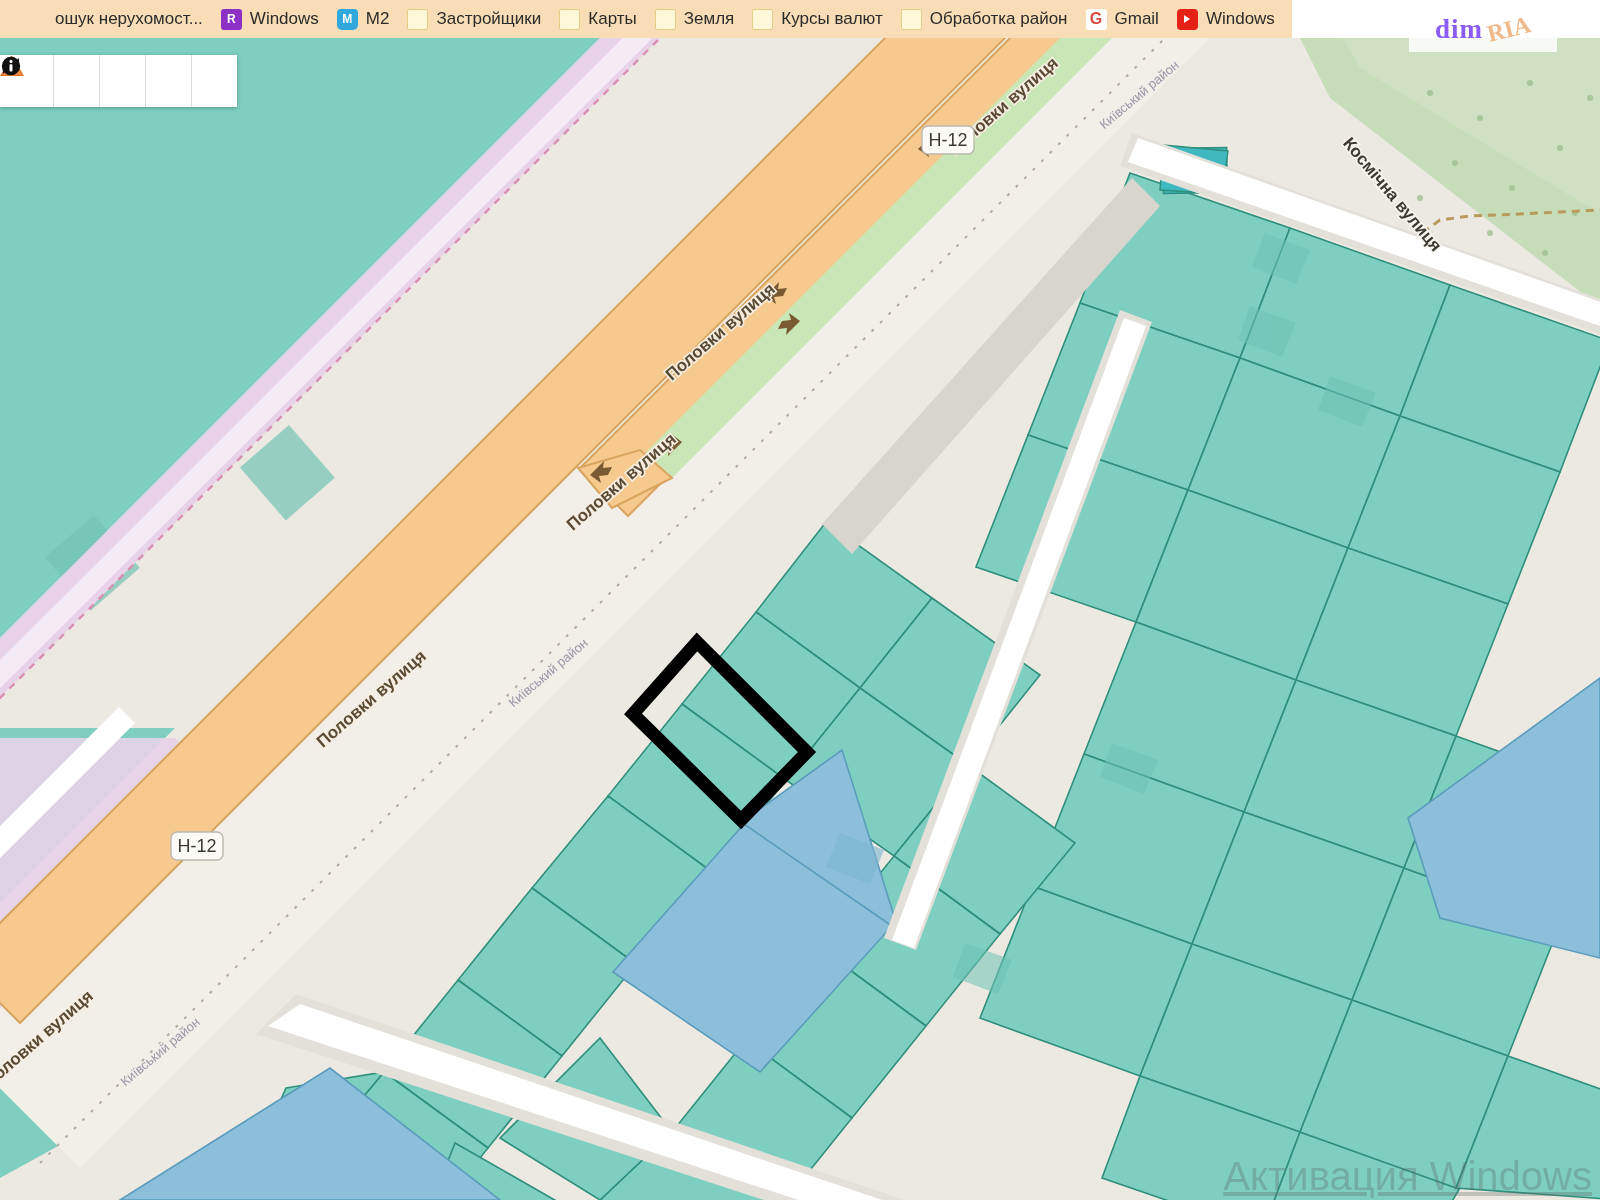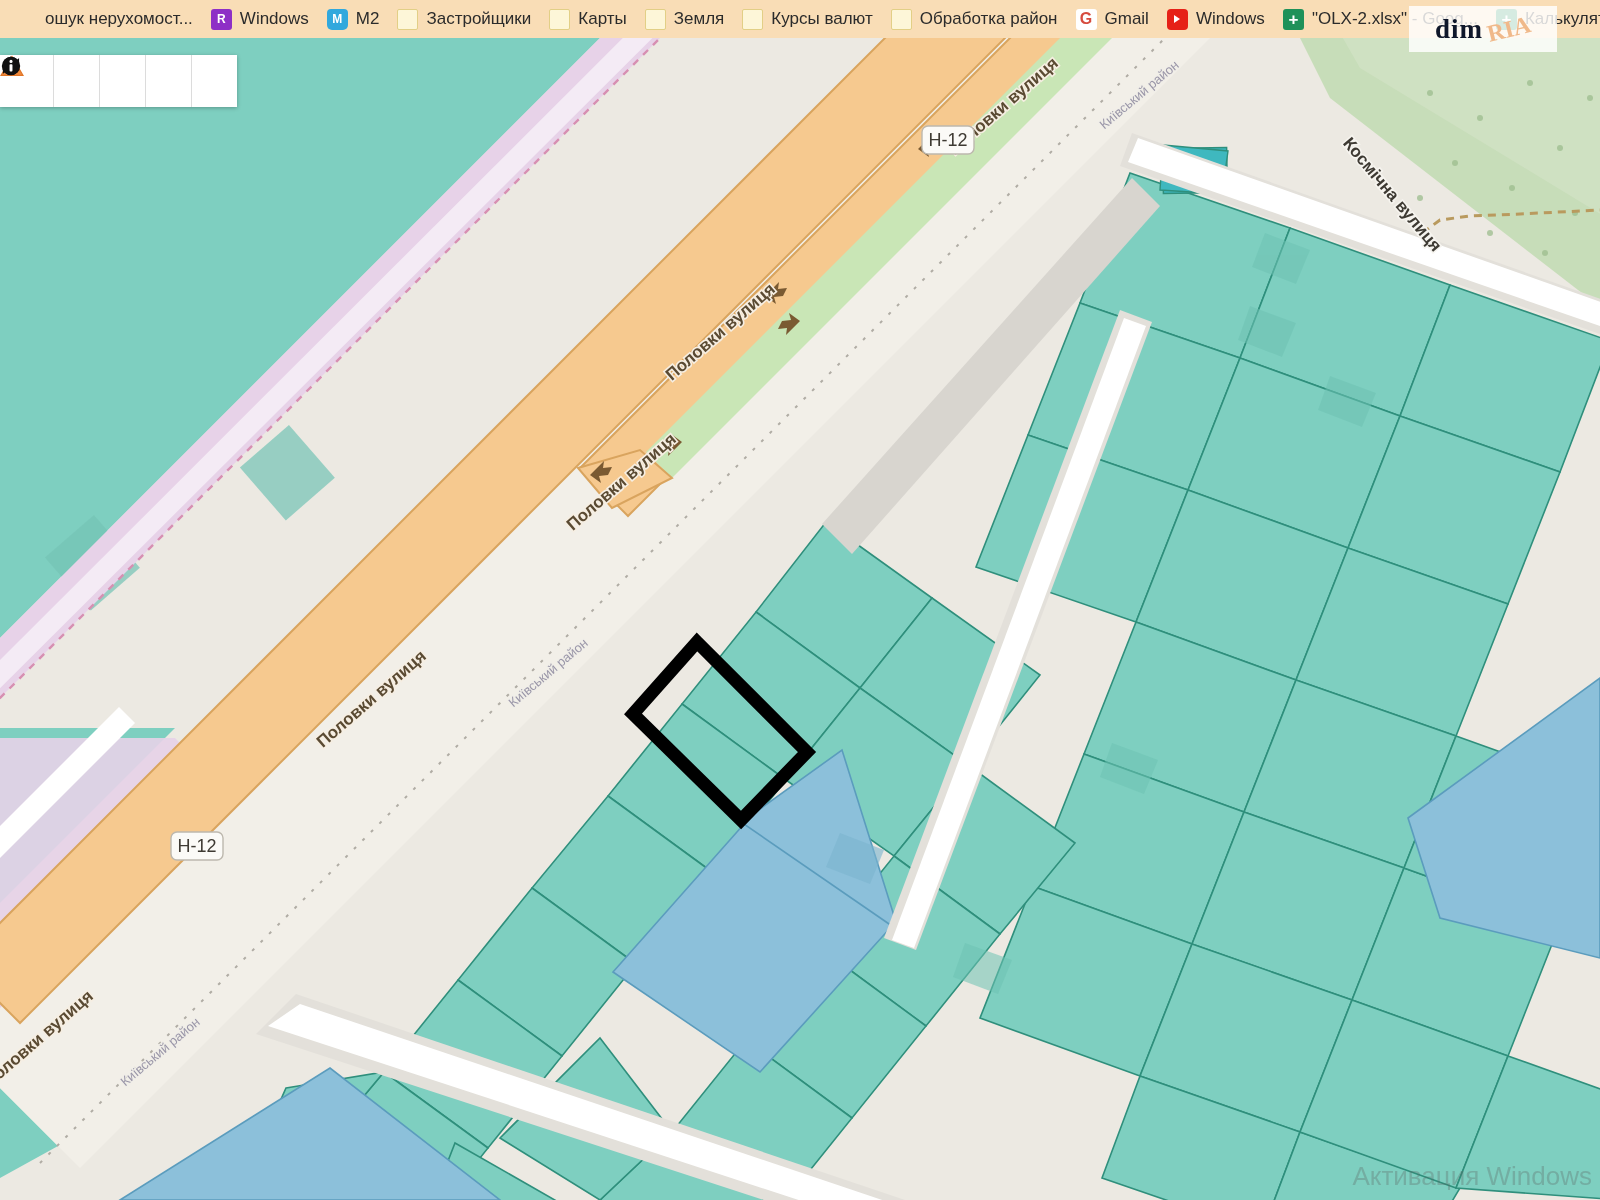--- a/index.html
+++ b/index.html
@@ -1,22 +1,22 @@
 <!DOCTYPE html>
 <html><head>
 <meta charset="utf-8">
 <style>
   html,body{margin:0;padding:0;background:#fff;}
   body{width:1600px;height:1200px;overflow:hidden;font-family:"Liberation Sans",sans-serif;}
 
   
   #bookmark-bar{
-    position:absolute;left:0;top:0;width:1600px;height:38px;
+    position:absolute;left:0;top:0;width:1292px;height:38px;
     background:#f9ddb6;display:flex;align-items:center;
-    box-sizing:border-box;padding-left:7px;z-index:60;overflow:hidden;
+    box-sizing:border-box;padding-left:17px;z-index:60;overflow:hidden;
   }
   .bm{
     display:flex;align-items:center;height:38px;padding:0 9px;
     font-size:17px;color:#2b2b2b;white-space:nowrap;cursor:pointer;
     font-family:"Liberation Sans",sans-serif;
   }
   .bm-ico{
     width:21px;height:21px;margin-right:8px;flex:0 0 21px;
     border-radius:3px;display:flex;align-items:center;justify-content:center;
     font-size:12px;font-weight:bold;color:#fff;box-sizing:border-box;
@@ -49,32 +49,32 @@
   }
   .tb-btn:last-child{border-right:none;}
 
   
   #dimria-watermark{
     position:absolute;left:1409px;top:6px;width:148px;height:46px;
     background:rgba(255,255,255,.82);z-index:70;
     display:flex;align-items:center;justify-content:center;pointer-events:none;
   }
   #dimria-watermark .wm-dim{
-    font-size:27px;font-weight:bold;color:#0f172a;
+    font-size:27px;font-weight:bold;color:#8b5cf6;
     font-family:"Liberation Serif",serif;letter-spacing:1px;
   }
   #dimria-watermark .wm-ria{
     font-size:24px;font-weight:bold;color:#f0b98a;
     font-family:"Liberation Serif",serif;transform:rotate(-14deg);margin-left:4px;
   }
   #win-activate{
     position:absolute;right:8px;bottom:6px;z-index:65;pointer-events:none;
     text-align:left;color:rgba(92,102,100,.32);
   }
-  #win-activate .wa-1{font-size:26px;line-height:36px;}
+  #win-activate .wa-1{font-size:40px;line-height:36px;text-decoration:underline;}
   #win-activate .wa-2{font-size:18px;line-height:24px;}
 
   .lbl{font-family:"Liberation Sans",sans-serif;pointer-events:none;}
 </style>
 </head>
 <body>
 
 <div id="bookmark-bar">
   <div class="bm">
     <span class="bm-ico" style="visibility:hidden"></span>

